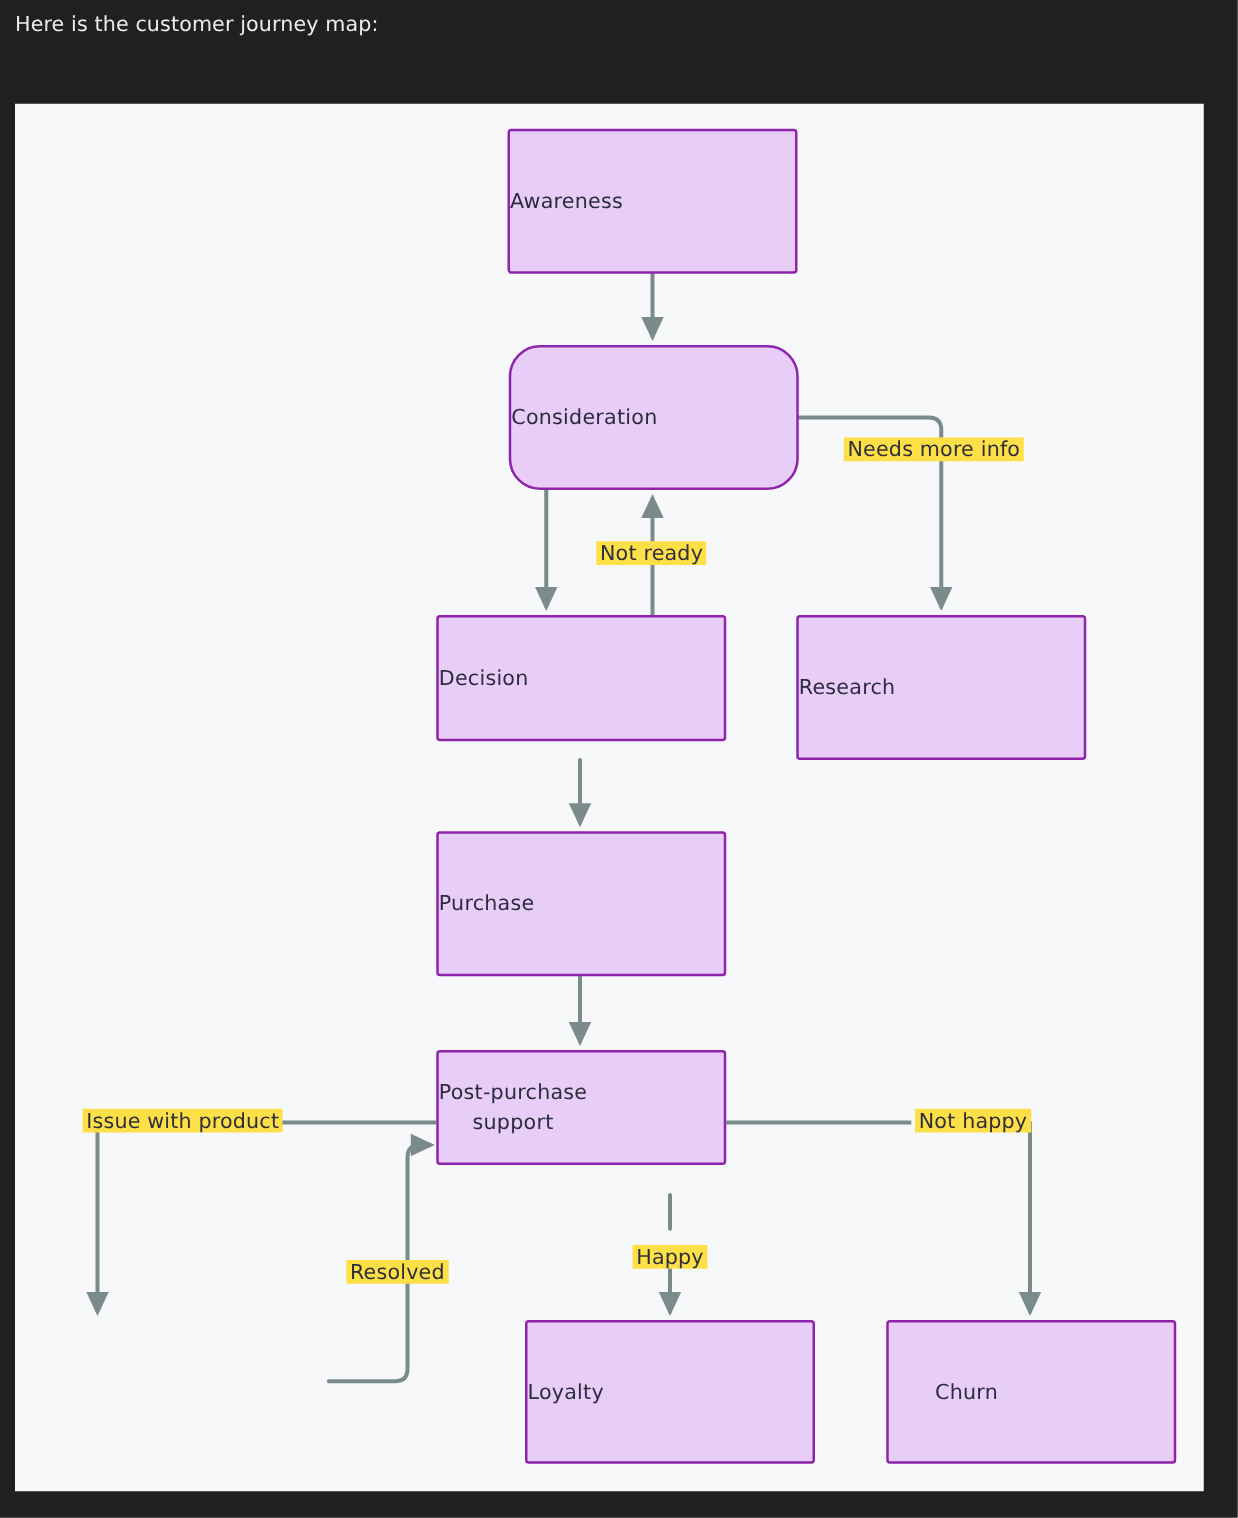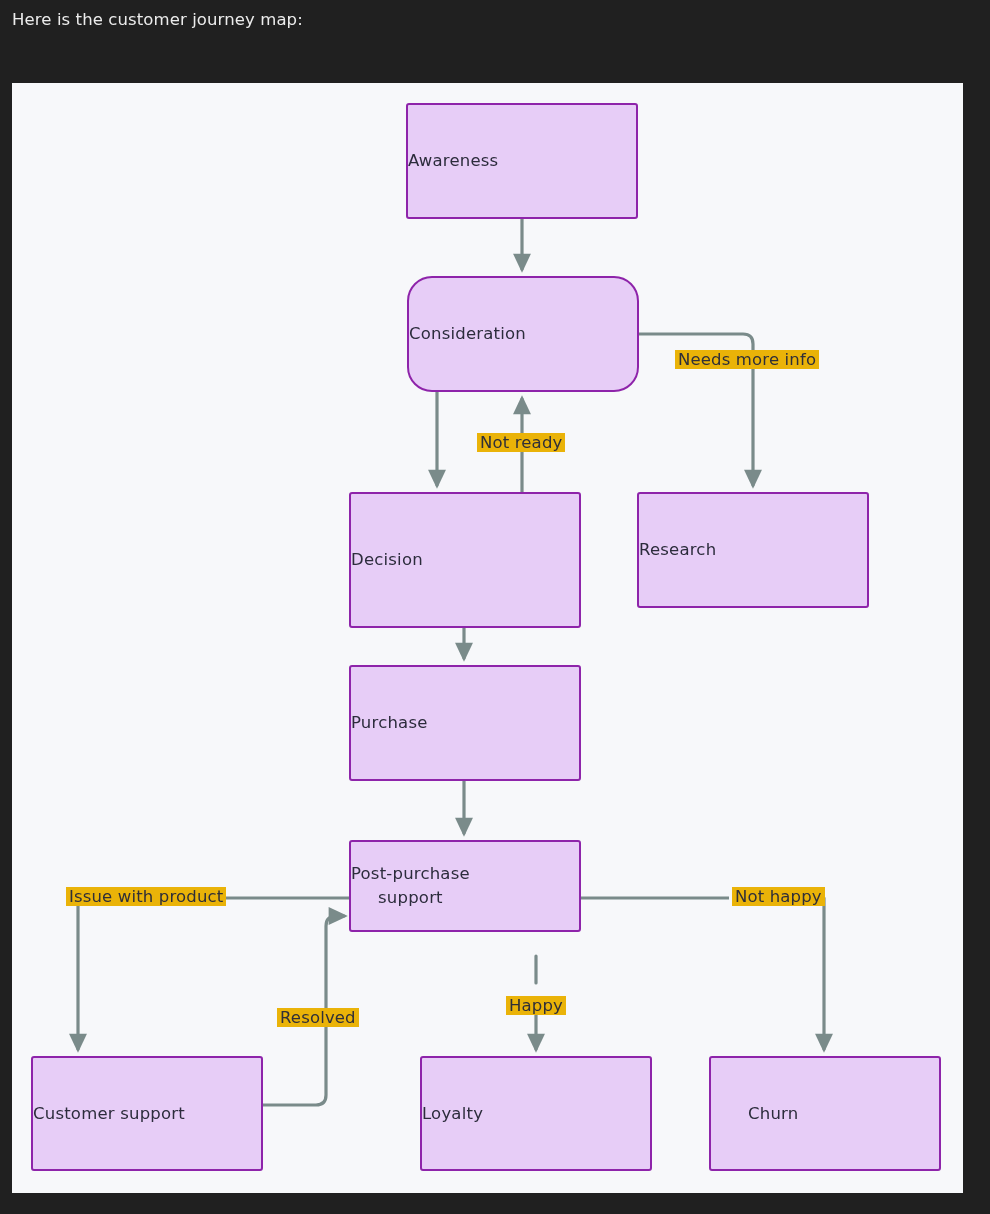--- a/index.html
+++ b/index.html
@@ -49,21 +49,21 @@
     letter-spacing: 0.2px;
   }
   .node-label { pointer-events: none; white-space: pre-line; }
 
   .edge-label {
     position: absolute;
     color: #2f2f38;
     font-size: 16.5px;
     letter-spacing: 0.15px;
     white-space: nowrap;
-    background: #eab308;
+    background: #fde047;
     padding: 0 3px;
   }
 </style>
 </head>
 <body>
 
 <div id="root">
 
   <div class="intro-text">Here is the customer journey map:</div>
 
@@ -102,40 +102,37 @@
     </svg>
 
     <div class="node" style="left:394px; top:20px; width:232px; height:116px;">
       <span class="node-label">Awareness</span>
     </div>
 
     <div class="node" style="left:395px; top:193px; width:232px; height:116px;border-radius:25px;">
       <span class="node-label">Consideration</span>
     </div>
 
-    <div class="node" style="left:337px; top:409px; width:232px; height:136px;">
+    <div class="node" style="left:337px; top:409px; width:232px; height:101px;">
       <span class="node-label">Decision</span>
     </div>
 
     <div class="node" style="left:625px; top:409px; width:232px; height:116px;">
       <span class="node-label">Research</span>
     </div>
 
     <div class="node" style="left:337px; top:582px; width:232px; height:116px;">
       <span class="node-label">Purchase</span>
     </div>
 
     <div class="node" style="left:337px; top:757px; width:232px; height:92px;">
       <span class="node-label">Post-purchase
 support</span>
     </div>
 
-    <div class="node" style="left:19px; top:973px; width:232px; height:115px;">
-      <span class="node-label">Customer support</span>
-    </div>
 
     <div class="node" style="left:408px; top:973px; width:232px; height:115px;">
       <span class="node-label">Loyalty</span>
     </div>
 
     <div class="node" style="left:697px; top:973px; width:232px; height:115px;padding-left:37px;">
       <span class="node-label">Churn</span>
     </div>
 
     <div class="edge-label" style="left:663px; top:267px;">Needs more info</div>

